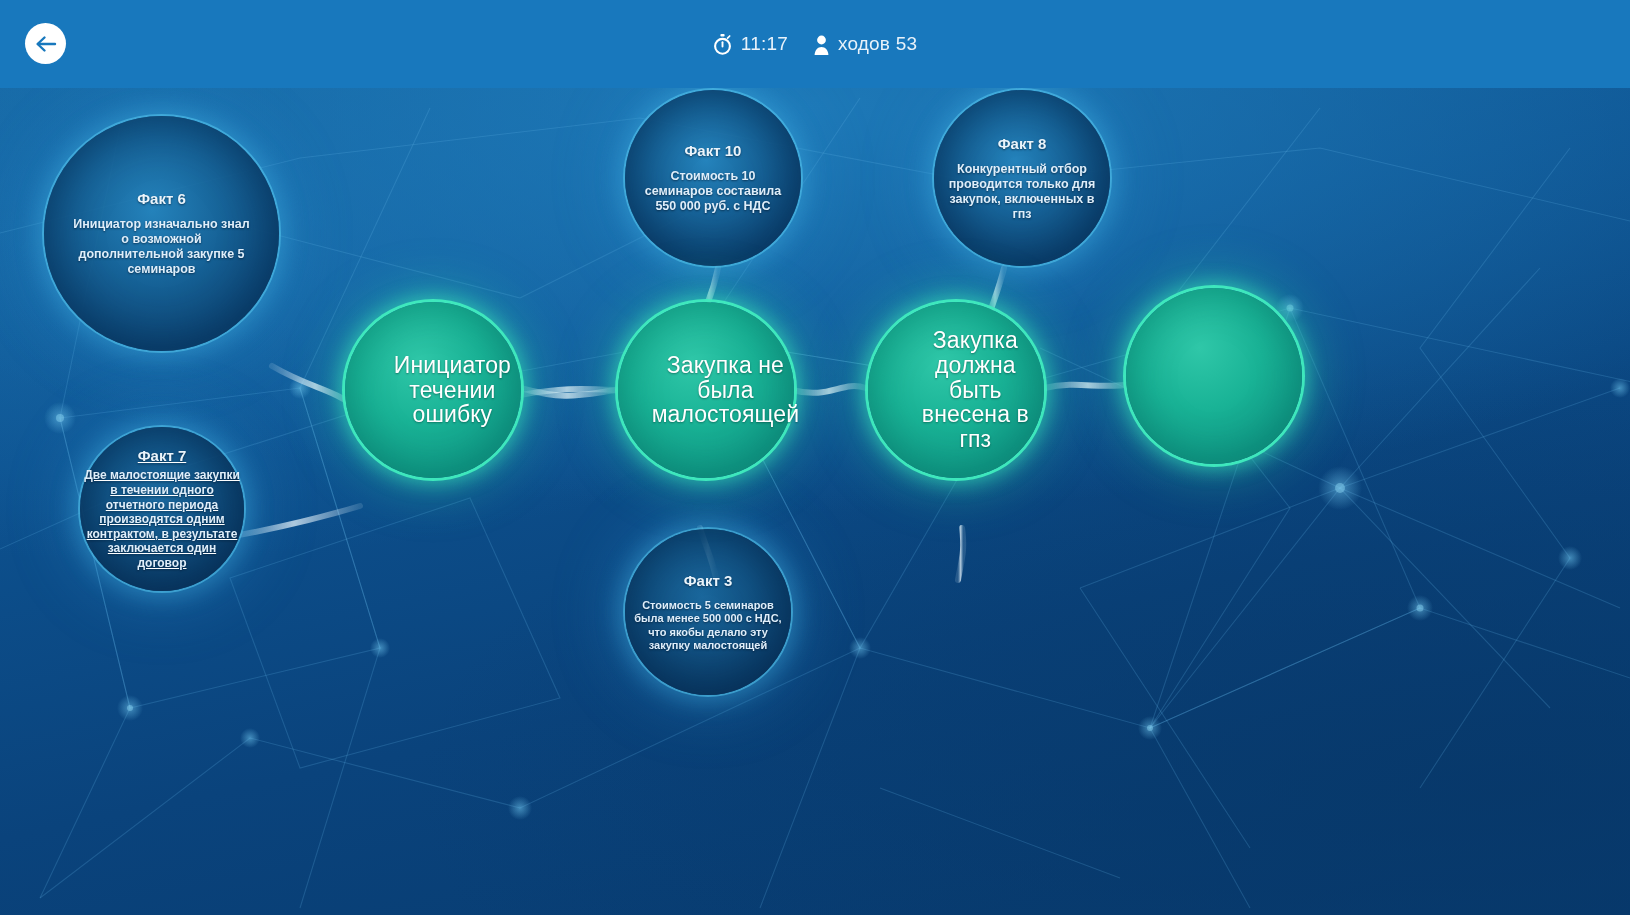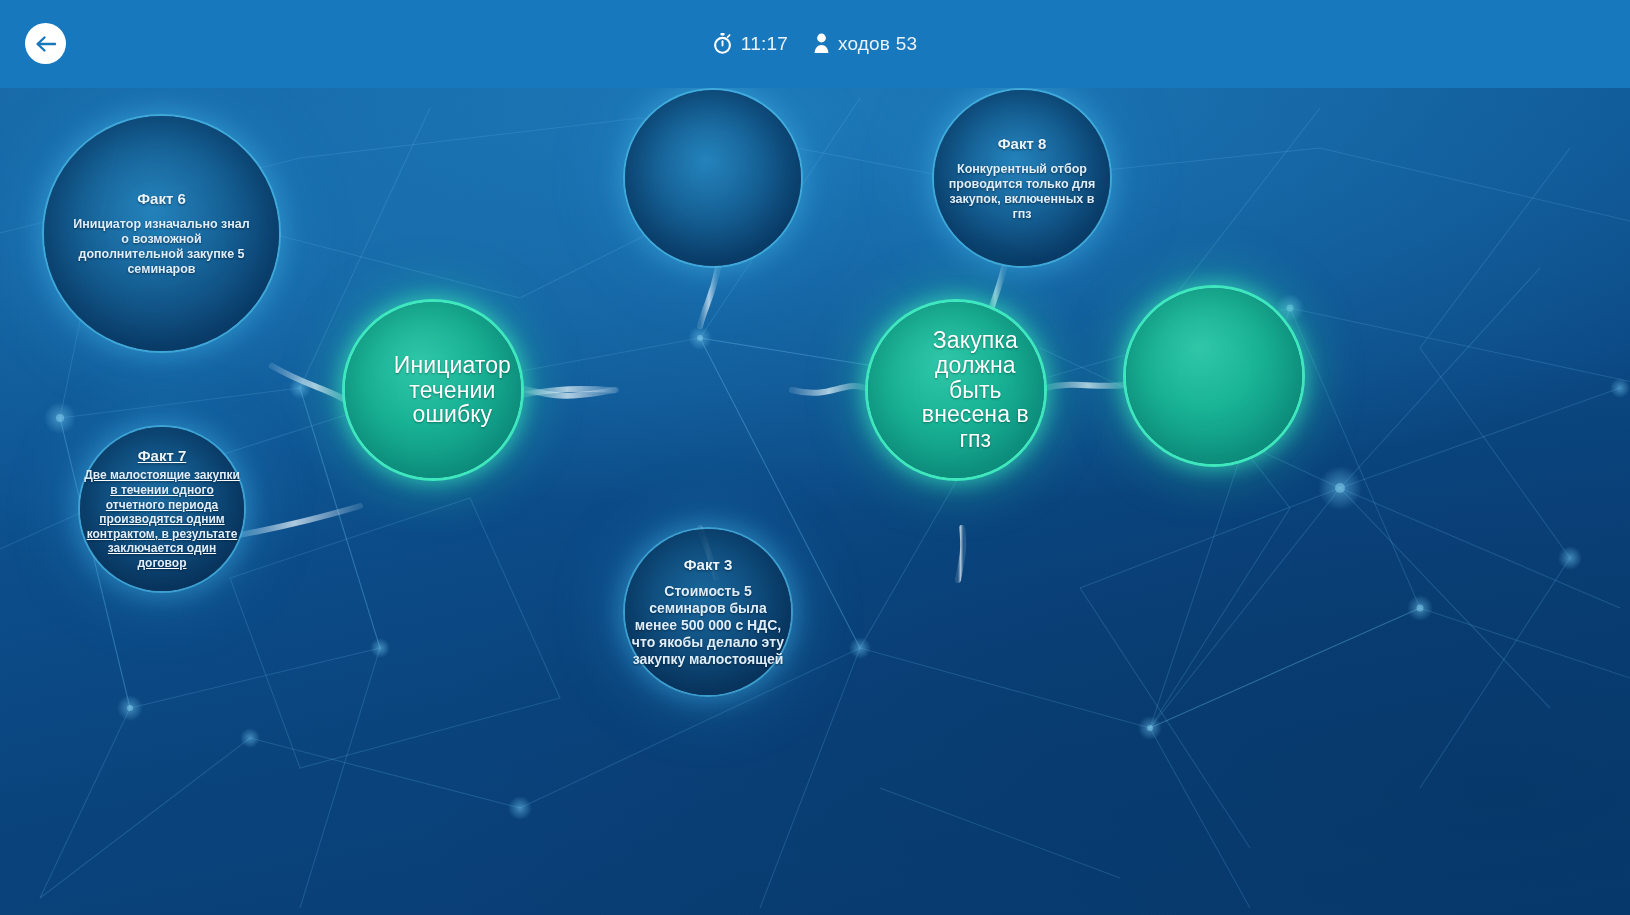--- a/index.html
+++ b/index.html
@@ -21,21 +21,21 @@
     background:#ffffff; border:none; cursor:pointer;
     display:flex; align-items:center; justify-content:center;
   }
   #back-button svg { display:block; }
   #status-cluster {
     position:absolute; left:0; top:0; width:1630px; height:88px;
     display:flex; align-items:center; justify-content:center;
     gap:26px;
   }
   .status-item {
-    display:flex; align-items:flex-start; gap:9px;
+    display:flex; align-items:flex-end; gap:9px;
     color:#e8f2fa; font-size:19px; letter-spacing:.2px;
   }
   .status-item .glyph { display:flex; align-items:center; }
 
   
   #board {
     position:absolute; left:0; top:88px; width:1630px; height:827px;
     overflow:hidden;
     background:
       radial-gradient(115% 85% at 50% 2%,  rgba(30,122,185,.95) 0%, rgba(20,96,160,0) 58%),
@@ -245,46 +245,56 @@
   <div class="node blue dim" style="left:80px; top:339px; width:164px; height:164px;">
     <span class="speckle"></span>
     <div class="inner" style="width:96%;text-decoration:underline;">
       <div class="fact-label" style="margin-bottom:4px;">Факт 7</div>
       <div class="fact-body" style="font-size:12px; line-height:1.22;">Две малостоящие закупки в течении одного отчетного периода производятся одним контрактом, в результате заключается один договор</div>
     </div>
   </div>
 
   <div class="node blue" style="left:625px; top:2px; width:176px; height:176px;">
     <span class="speckle"></span>
+    <div class="inner" style="width:88%;">
+      <div class="fact-label">Факт 10</div>
+      <div class="fact-body">Стоимость 10 семинаров составила 550 000 руб. с НДС</div>
+    </div>
   </div>
 
   <div class="node blue dim" style="left:625px; top:441px; width:166px; height:166px;">
     <span class="speckle"></span>
     <div class="inner" style="width:92%;text-align:center;">
       <div class="fact-label">Факт 3</div>
-      <div class="fact-body" style="font-size:14px; line-height:1.22;">Стоимость 5 семинаров была менее 500 000 с НДС, что якобы делало эту закупку малостоящей</div>
+      <div class="fact-body" style="font-size:11px; line-height:1.22;">Стоимость 5 семинаров была менее 500 000 с НДС, что якобы делало эту закупку малостоящей</div>
     </div>
   </div>
 
   <div class="node blue" style="left:934px; top:2px; width:176px; height:176px;">
     <span class="speckle"></span>
     <div class="inner" style="width:88%;">
       <div class="fact-label">Факт 8</div>
       <div class="fact-body">Конкурентный отбор проводится только для закупок, включенных в гпз</div>
     </div>
   </div>
 
 
   <div class="node green" style="left:345px; top:214px; width:176px; height:176px;">
     <span class="speckle"></span>
     <div class="inner">
       <div class="title">Инициатор течении ошибку</div>
     </div>
   </div>
 
+  <div class="node green" style="left:618px; top:214px; width:176px; height:176px;">
+    <span class="speckle"></span>
+    <div class="inner">
+      <div class="title">Закупка не была малостоящей</div>
+    </div>
+  </div>
 
   <div class="node green" style="left:868px; top:214px; width:176px; height:176px;">
     <span class="speckle"></span>
     <div class="inner">
       <div class="title">Закупка должна быть внесена в гпз</div>
     </div>
   </div>
 
   <div class="node green" style="left:1126px; top:200px; width:176px; height:176px;">
     <span class="speckle"></span>

